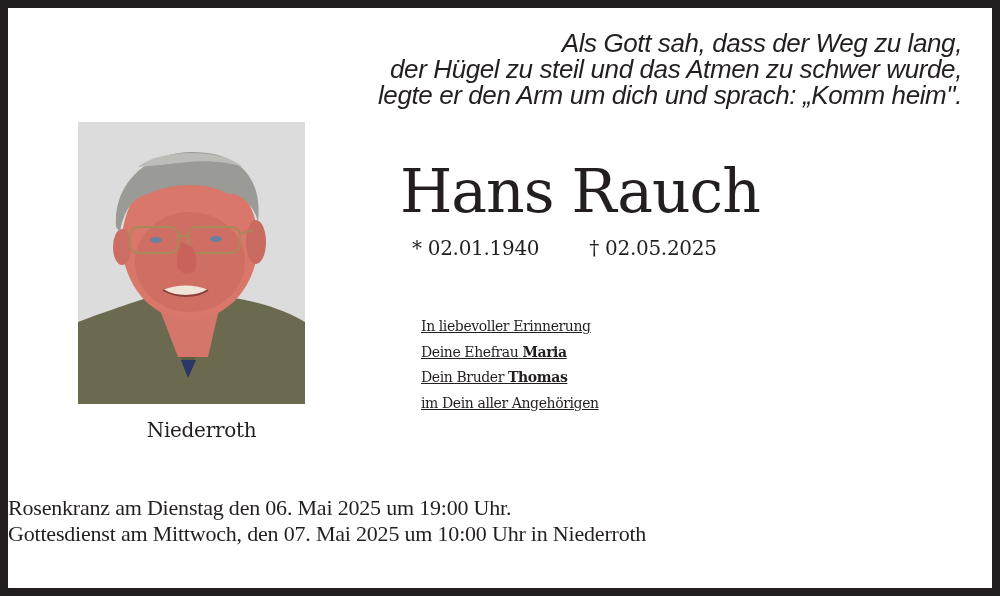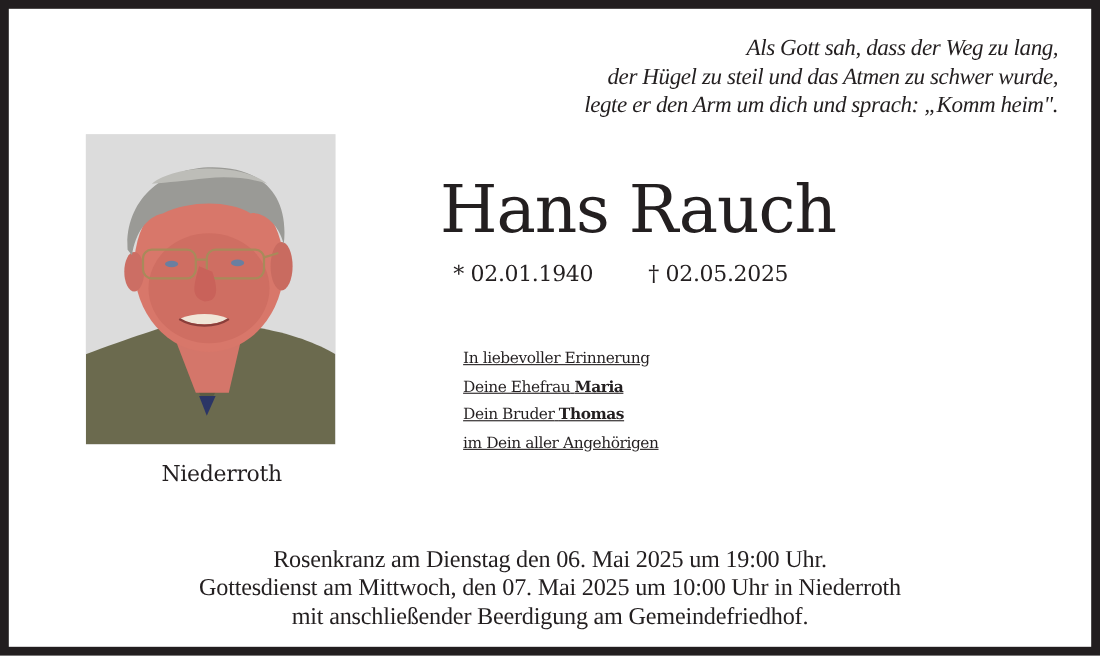--- a/index.html
+++ b/index.html
@@ -4,22 +4,22 @@
   <style>
     html, body { margin: 0; padding: 0; }
     body { width: 1000px; height: 596px; background: #221e1f; overflow: hidden; }
     .card {
       position: absolute; left: 8px; top: 8px; width: 984px; height: 580px;
       background: #ffffff; color: #231f20;
       font-family: "DejaVu Serif", "Liberation Serif", serif;
     }
     .poem {
       position: absolute; right: 30px; top: 22px; text-align: right;
-      font-style: italic; font-size: 21px; line-height: 26px;
-      font-family: Liberation Serif, serif; letter-spacing: -0.4px;
+      font-style: italic; font-size: 26px; line-height: 26px;
+      font-family: Liberation Sans, sans-serif; letter-spacing: -0.4px;
     }
     .poem div { white-space: nowrap; }
     .photo {
       position: absolute; left: 70px; top: 114px; width: 227px; height: 282px;
       background: #dcdcdc; overflow: hidden;
     }
     .photo svg { display: block; }
     .place {
       position: absolute; left: 80px; top: 410px; width: 227px; text-align: center;
       font-size: 20px; font-family: "DejaVu Serif", serif; letter-spacing: -0.3px;
@@ -32,21 +32,21 @@
       position: absolute; left: 404px; top: 228px; font-size: 20px; white-space: nowrap;
       font-family: "DejaVu Serif", serif; letter-spacing: -0.3px;
     }
     .dates .death { margin-left: 44px; }
     .mourners {
       position: absolute; left: 413px; top: 306px; font-size: 14px; line-height: 25.5px;
       font-family: "DejaVu Serif", serif; letter-spacing: -0.4px; white-space: nowrap; text-decoration: underline;
     }
     .mourners b { font-weight: bold; }
     .services {
-      position: absolute; left: 0; width: 984px; top: 487px; text-align: center;
+      position: absolute; left: 0; width: 984px; top: 487px; 
       font-family: "Liberation Serif", serif; font-size: 22px; line-height: 26px;
       letter-spacing: -0.2px;
     }
     .services div { white-space: nowrap; }
   </style>
 </head>
 <body>
 
 <div class="card">
 
@@ -111,15 +111,14 @@
     <div>
       <span>Dein Bruder</span>
       <b>Thomas</b>
     </div>
     <div>im Dein aller Angehörigen</div>
   </div>
 
   <div class="services">
     <div>Rosenkranz am Dienstag den 06. Mai 2025 um 19:00 Uhr.</div>
     <div>Gottesdienst am Mittwoch, den 07. Mai 2025 um 10:00 Uhr in Niederroth</div>
-    <div>mit anschließender Beerdigung am Gemeindefriedhof.</div>
   </div>
 </div>
 
 </body></html>

